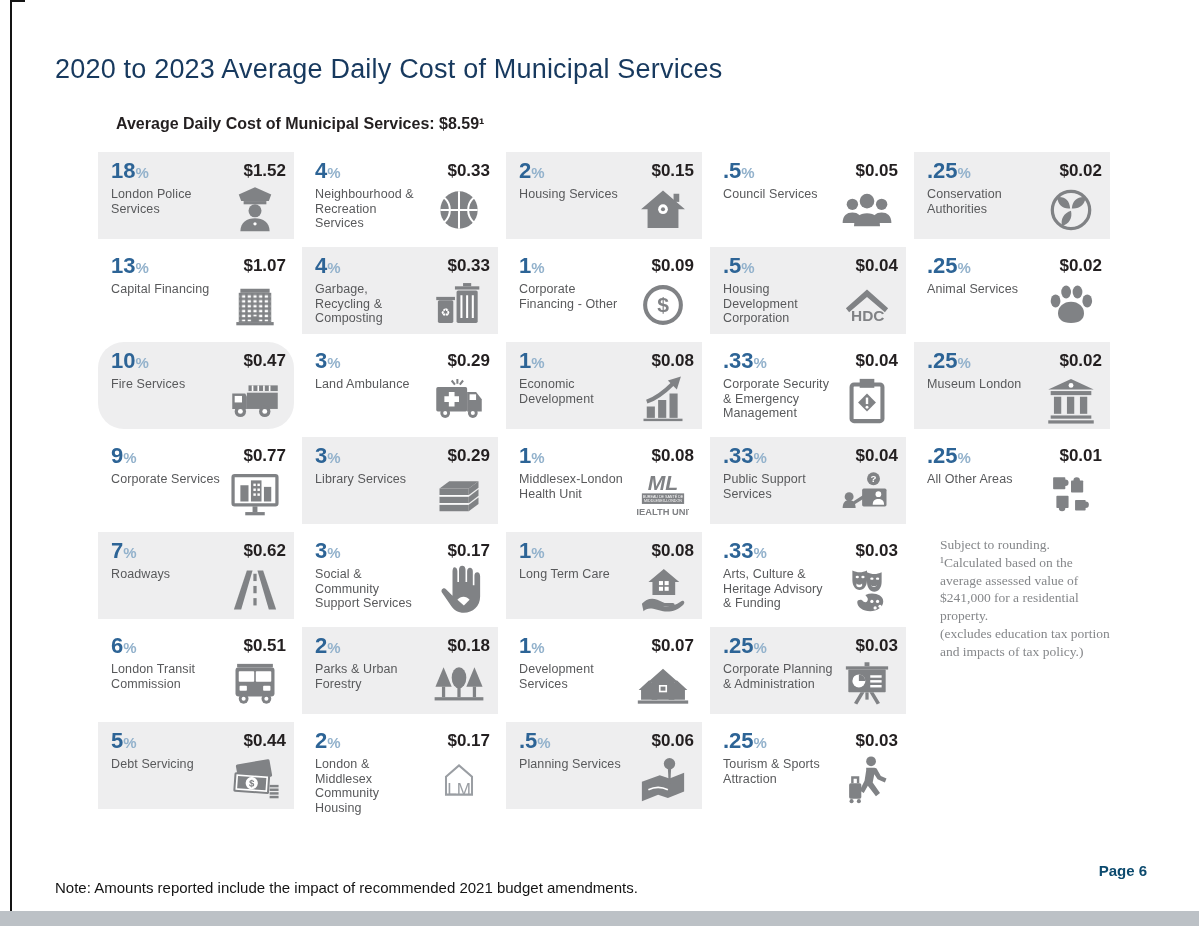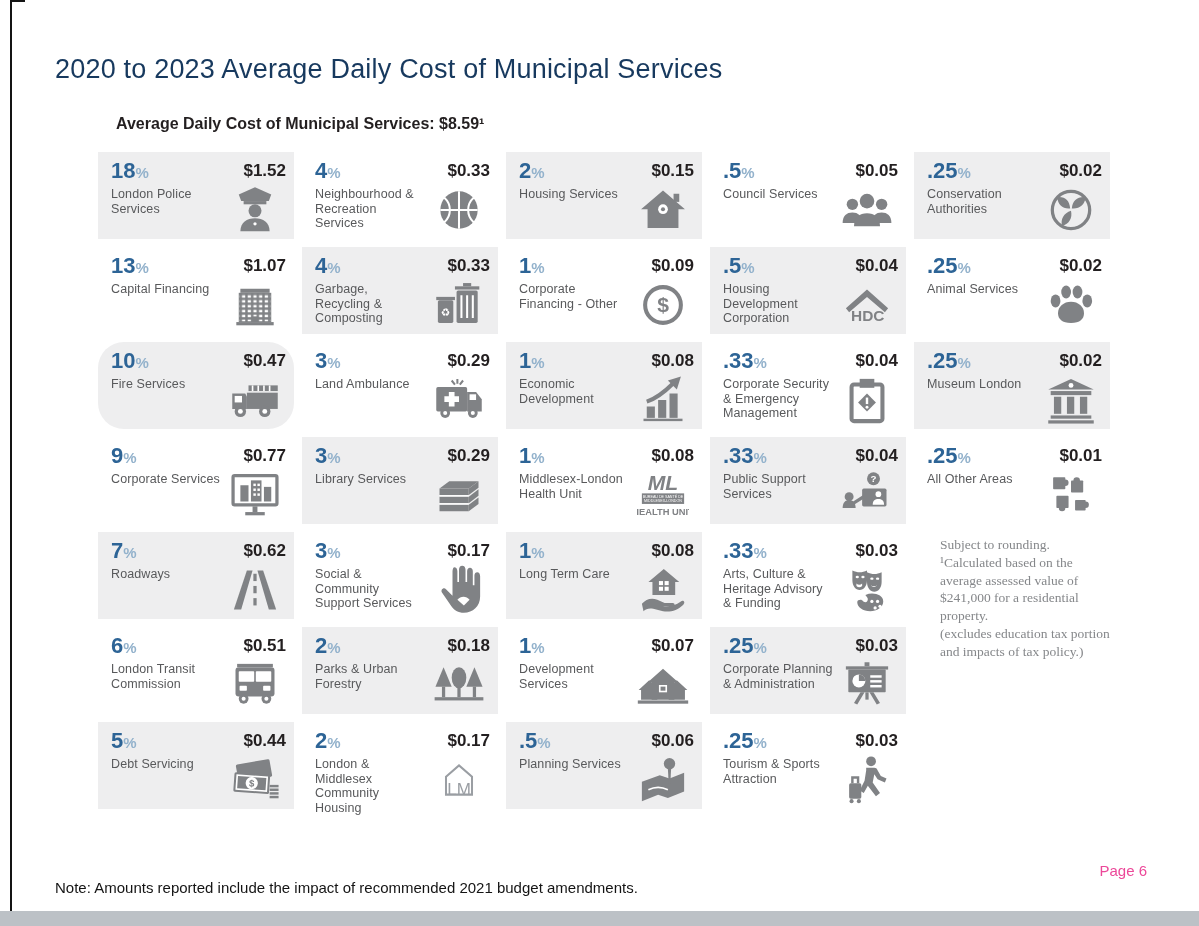--- a/index.html
+++ b/index.html
@@ -17,21 +17,21 @@
   .cell-left { display:flex; flex-direction:column; flex:1; min-width:0; padding-right:2px; }
   .pct { font-weight:700; color:#2d6496; font-size:22px; line-height:1; white-space:nowrap; }
   .pct-sign { color:#93b2cc; font-size:15px; font-weight:700; }
   .svc-name { margin-top:5px; font-size:12.5px; line-height:1.17; color:#58595b; font-weight:400; letter-spacing:.1px; }
   .cell-right { display:flex; flex-direction:column; align-items:flex-end; width:62px; flex:none; }
   .cost { font-size:17px; font-weight:700; color:#231f20; line-height:1.1; margin-top:2px; white-space:nowrap; }
   .svc-icon { margin-top:3px; align-self:center; }
   .svc-icon svg { width:52px; height:52px; fill:#808285; display:block; }
   .footnote { grid-column:5; grid-row:5 / span 3; padding:4px 0 0 26px; font-size:13.5px; line-height:1.32; color:#85878a;font-family:Liberation Serif, serif; }
   .note { position:absolute; left:55px; top:831px; font-size:15px; color:#141414;margin-top:48px; }
-  .page-number { position:absolute; right:52px; top:862px; font-size:15px; color:#ec4899; }
+  .page-number { position:absolute; right:52px; top:862px; font-size:15px; color:#0c4a6e;font-weight:bold; }
 </style>
 </head>
 <body>
 
 <div class="page">
   <div class="edge-left"></div>
   <div class="edge-top-tick"></div>
   <h1 class="title">2020 to 2023 Average Daily Cost of Municipal Services</h1>
   <div class="subtitle">Average Daily Cost of Municipal Services: $8.59¹</div>
 

